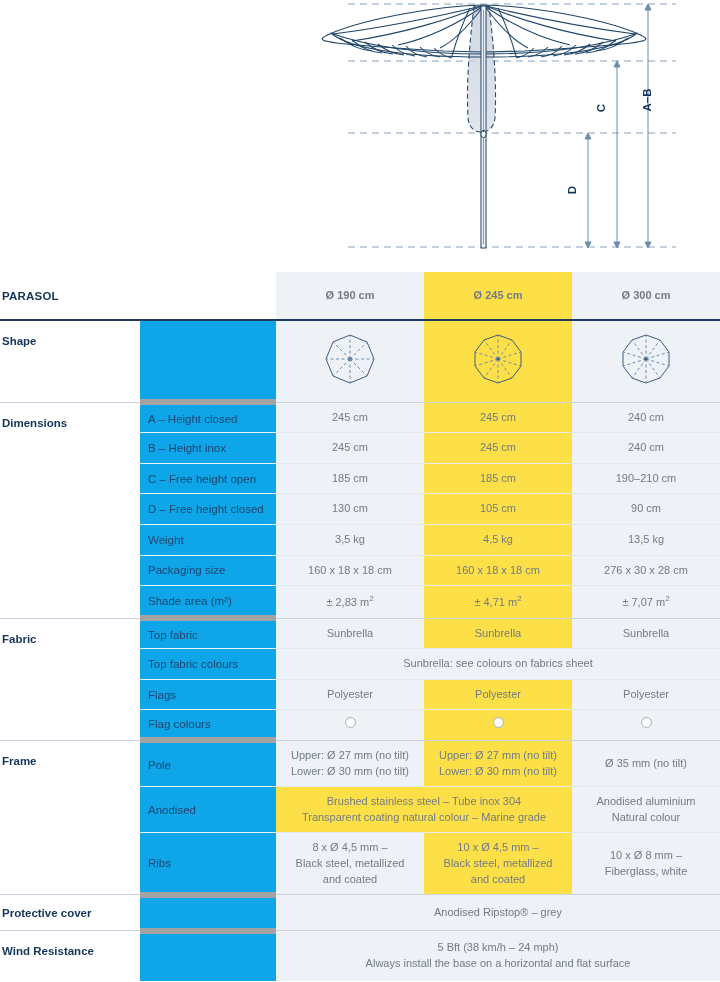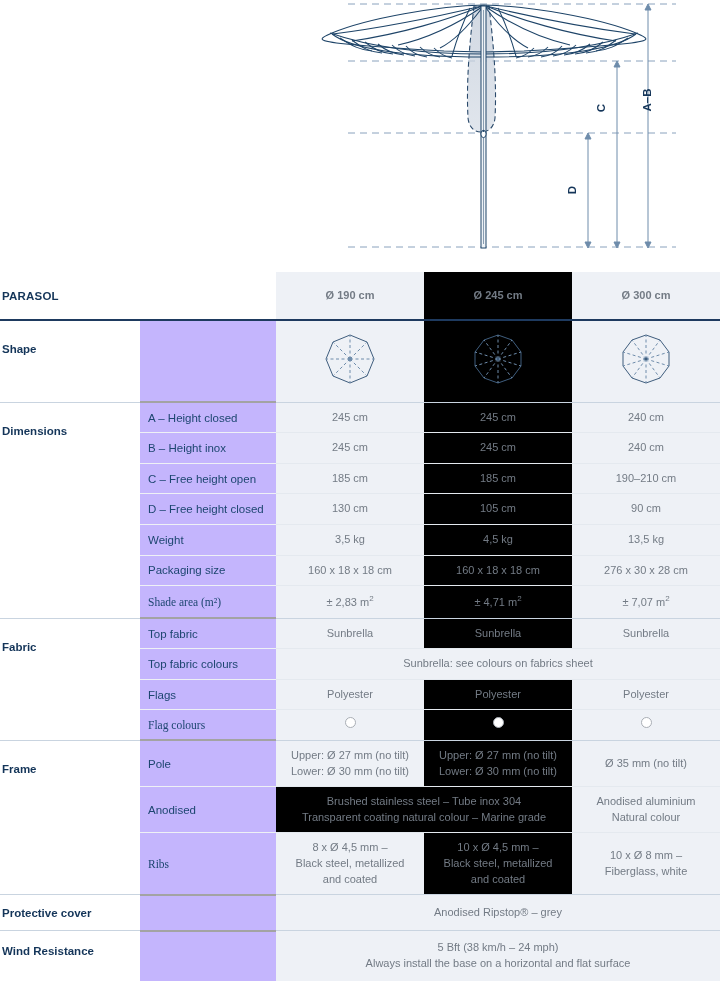--- a/index.html
+++ b/index.html
@@ -63,46 +63,46 @@
     margin-left: 38px;
   }
 
   
   td.group-cell {
     color: #143559;
     font-weight: bold;
     font-size: 11.5px;
     padding-left: 2px;
     vertical-align: top;
-    padding-top: 22px;
+    padding-top: 14px;
     background: #fff;
     border-bottom: 1px solid #c9d4e0;
   }
 
   
   td.label-cell {
     color: #1d4670;
     font-size: 11.5px;
     padding-left: 8px;
-    background: #c4b5fd;
+    background: #0ea5e9;
     border-bottom: 1px solid #eef1f5;
   }
-  td.label-cell.last-in-group { border-bottom: 2px solid #a3a3a3; font-family: Liberation Serif, serif; }
+  td.label-cell.last-in-group { border-bottom: 6px solid #a3a3a3; }
 
   
   td.val {
     text-align: center;
     color: #737b85;
     font-size: 11px;
     line-height: 1.42;
     border-bottom: 1px solid #e4e9ef;
     padding: 7px 6px;
   }
   td.val.shaded { background: #eef1f6; }
-  td.val.plain  { background: #000000; }
+  td.val.plain  { background: #fde047; }
   td.val.last-in-group { border-bottom: 1px solid #c9d4e0; }
 
   .sup { font-size: 8px; vertical-align: super; }
 
   
   .swatch {
     display: inline-block;
     width: 11px; height: 11px;
     border-radius: 50%;
     border: 1px solid #a9aeb5;

